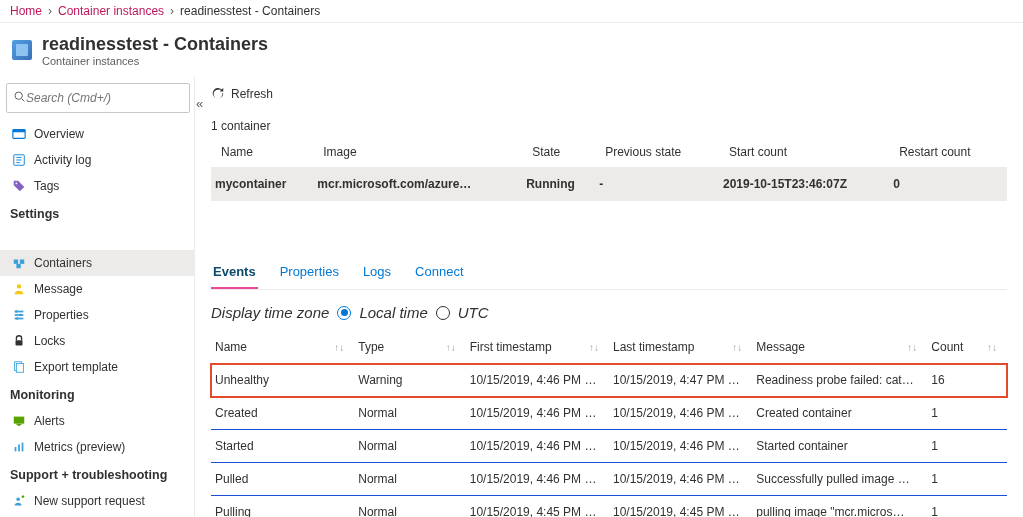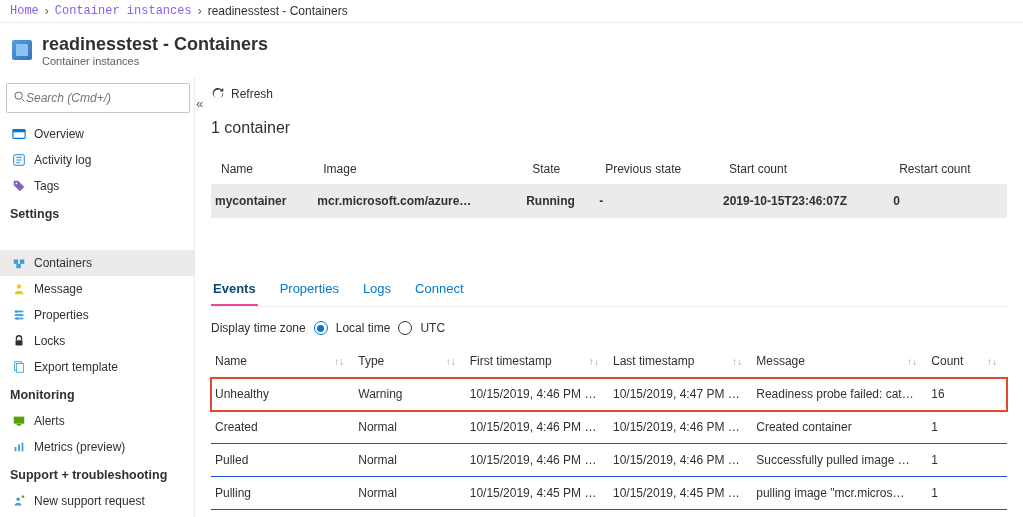--- a/index.html
+++ b/index.html
@@ -1,17 +1,17 @@
 <!DOCTYPE html>
 <html><head>
 <meta charset="utf-8">
 <style>
   * { box-sizing: border-box; margin: 0; padding: 0; }
   body { font-family: "Segoe UI", Arial, sans-serif; font-size: 12px; color: #323130; background: #fff; }
-  a { color: #8b5cf6; text-decoration: none; font-family: Liberation Mono, monospace; }
+  a { color: #be185d; text-decoration: none; }
   
   .breadcrumb { display: flex; align-items: center; gap: 6px; padding: 4px 10px; font-size: 12px; border-bottom: 1px solid #edebe9; }
   .breadcrumb .sep { color: #605e5c; }
   .breadcrumb .current { color: #323130; }
   
   .header-bar { display: flex; align-items: center; padding: 10px 12px; gap: 10px; }
   .resource-icon { width: 20px; height: 20px; background: linear-gradient(135deg,#50a0e4,#3b6fb6); border-radius: 2px; position: relative; flex-shrink: 0; }
   .resource-icon::after { content:""; position:absolute; inset:4px; background:#8cc3f0; border-radius:1px; }
   .title-block h1 { font-size: 18px; font-weight: 600; line-height: 22px; }
   .title-block .subtype { font-size: 11px; color: #605e5c; }
@@ -30,32 +30,32 @@
   .side-section { font-size: 12.5px; font-weight:600; padding: 8px 10px 6px 10px; }
   .nav-item { display:flex; align-items:center; gap:8px; padding:6px 10px 6px 12px; cursor:pointer; color:#323130;}
   .nav-item.active { background:#edebe9;margin-top:23px; }
   .nav-ic { width:14px; height:14px; display:inline-flex; align-items:center; justify-content:center; flex-shrink:0; }
   .nav-ic svg { width:14px; height:14px; }
 
   
   .content { flex:1; padding: 10px 16px 16px 16px; overflow:auto; }
   .toolbar { display:flex; align-items:center; gap:6px; padding-bottom:18px; color:#323130; cursor:pointer;}
   .toolbar svg { width:14px; height:14px; }
-  .summary { font-size:16px; margin-bottom:17px; }
+  .summary { font-size:12px; margin-bottom:4px; }
 
   .ctable { width:100%; border-collapse: collapse; }
   .ctable th { text-align:left; font-weight:400; font-size:12px; padding:8px 10px; color:#323130; }
   .ctable td { padding:10px 4px; font-size:12px; font-weight:600; }
   .ctable .row-sel td { background:#edebe9; }
 
   .tabs { display:flex; gap:20px; border-bottom:1px solid #edebe9; margin-top:55px; }
   .tab { padding:8px 2px; font-size:13px; cursor:pointer; color:#0078d4; }
   .tab.active { color:#0c4a6e; font-weight:600; border-bottom:2px solid #ec4899; }
 
-  .tz-row { display:flex; align-items:center; gap:8px; padding:14px 0 10px 0; font-size:12px; }
+  .tz-row { display:flex; align-items:center; gap:8px; padding:14px 0 10px 0; font-size:15px;font-style:italic; }
   .radio { width:14px; height:14px; border:1.5px solid #323130; border-radius:50%; display:inline-flex; align-items:center; justify-content:center; }
   .radio.checked::after { content:""; width:7px; height:7px; border-radius:50%; background:#0078d4; }
   .radio.checked { border-color:#0078d4; }
 
   .etable { width:100%; border-collapse: collapse; table-layout:fixed;}
   .etable th { text-align:left; font-weight:400; font-size:12px; padding:9px 8px 9px 4px; border-bottom:1px solid #edebe9; position:relative;}
   .etable th .sort { color:#a19f9d; font-size:10px; position:absolute; right:10px; top:11px;}
   .etable td { padding:9px 8px 9px 4px; font-size:12px; border-bottom:1px solid #1d4ed8; white-space:nowrap; overflow:hidden; text-overflow:ellipsis;}
   .hl-row { outline:2px solid #e24a2b; outline-offset:-1px; }
 </style>
@@ -287,20 +287,28 @@
           </tr>
           <tr>
             <td>Created</td>
             <td>Normal</td>
             <td>10/15/2019, 4:46 PM PDT</td>
             <td>10/15/2019, 4:46 PM PDT</td>
             <td>Created container</td>
             <td>1</td>
           </tr>
           <tr>
+            <td>Started</td>
+            <td>Normal</td>
+            <td>10/15/2019, 4:46 PM PDT</td>
+            <td>10/15/2019, 4:46 PM PDT</td>
+            <td>Started container</td>
+            <td>1</td>
+          </tr>
+          <tr>
             <td>Pulled</td>
             <td>Normal</td>
             <td>10/15/2019, 4:46 PM PDT</td>
             <td>10/15/2019, 4:46 PM PDT</td>
             <td>Successfully pulled image …</td>
             <td>1</td>
           </tr>
           <tr>
             <td>Pulling</td>
             <td>Normal</td>

